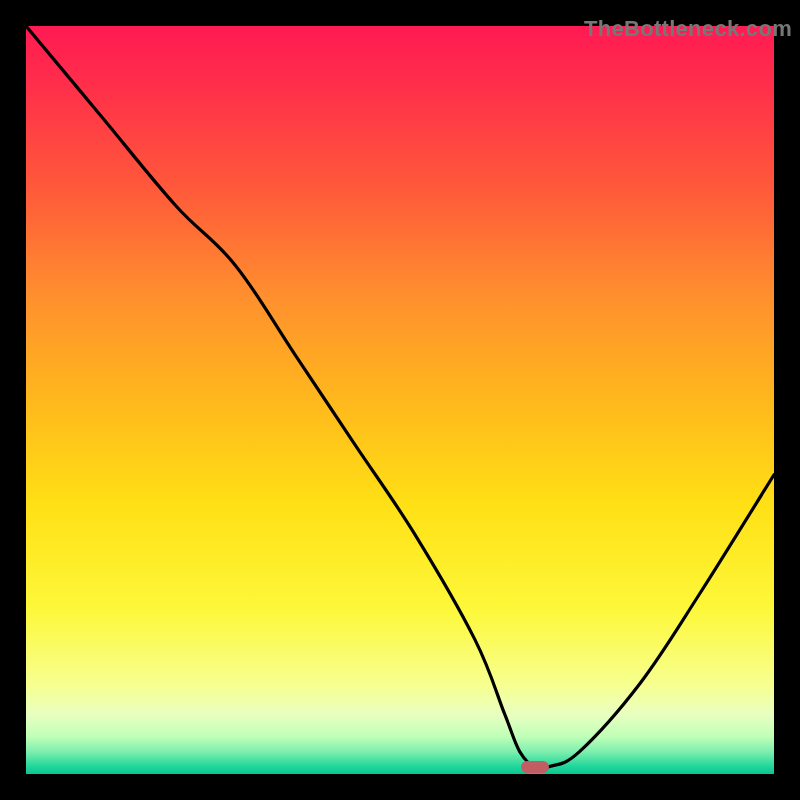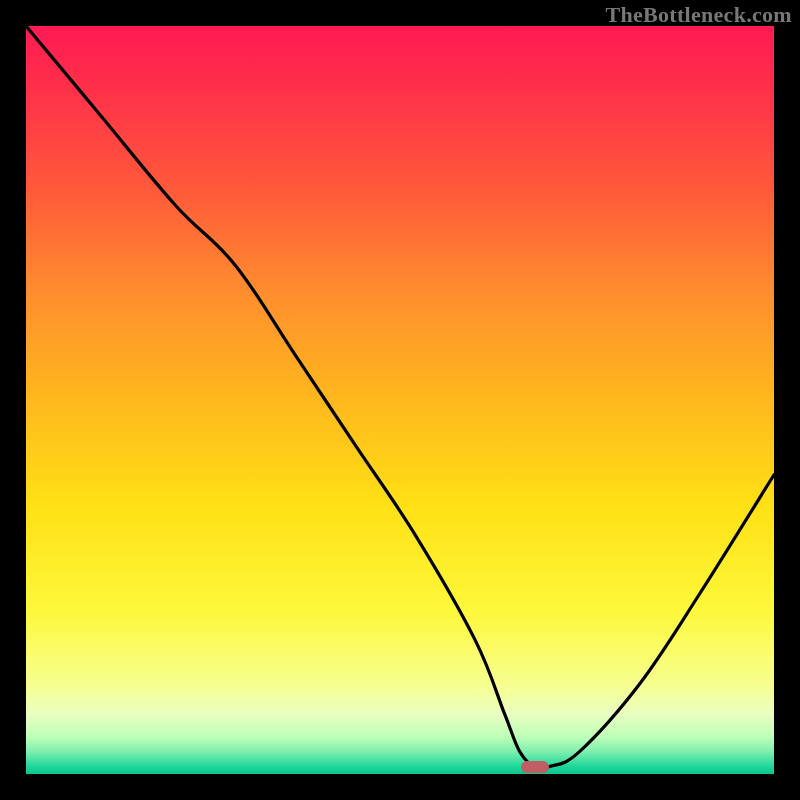--- a/index.html
+++ b/index.html
@@ -58,23 +58,23 @@
   .marker {
     position: absolute;
     width: 28px;
     height: 12px;
     background: #c15d63;
     border-radius: 6px;
     transform: translate(-50%, -50%);
   }
   .watermark {
     position: absolute;
-    top: 2px;
+    top: 16px;
     right: 8px;
-    font-family: Liberation Serif, serif;
+    font-family: Liberation Sans, sans-serif;
     font-size: 22px;
     font-weight: 600;
     color: #777;
     letter-spacing: 0.3px;
     user-select: none;
   }
 </style>
 </head>
 <body>
 

